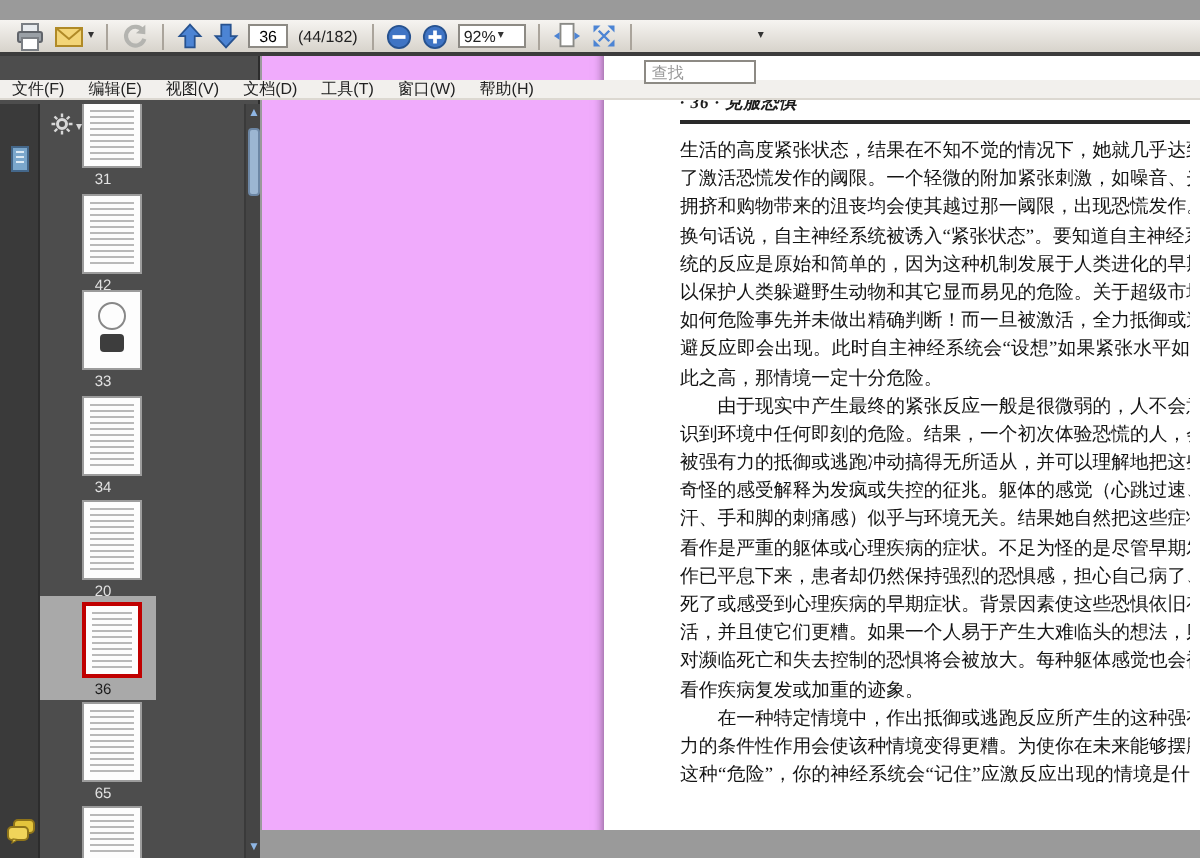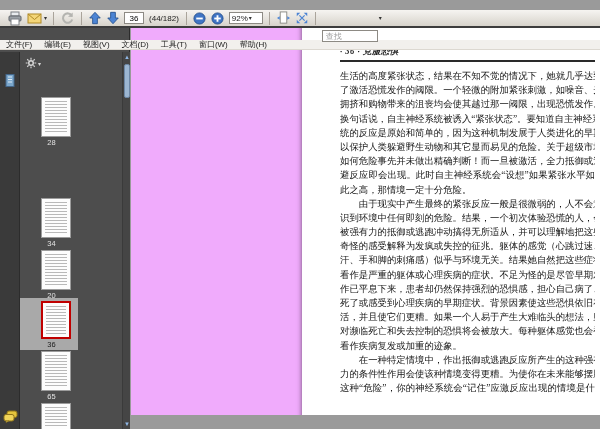--- a/index.html
+++ b/index.html
@@ -218,25 +218,38 @@
       <div class="gear-row">
         <span>
           <svg width="12" height="12" viewBox="0 0 16 16">
               <circle cx="8" cy="8" r="3" fill="none" stroke="#d8d8d8" stroke-width="2"></circle>
               <path d="M8 1 V3.5 M8 12.5 V15 M1 8 H3.5 M12.5 8 H15 M3 3 L4.8 4.8 M11.2 11.2 L13 13 M13 3 L11.2 4.8 M4.8 11.2 L3 13" stroke="#d8d8d8" stroke-width="1.6"></path>
             </svg>
         </span>
         <span class="caret">▾</span>
       </div>
 
+      <div class="thumb-cell" style="top:0px;">
+        <div class="thumb-page cut-top" style="height:32px;">
+            <div class="tp-lines"></div>
+          </div>
+        <div class="thumb-label">31</div>
+      </div>
       <div class="thumb-cell" style="top:45px;">
         <div class="thumb-page" style="height:40px;">
             <div class="tp-lines"></div>
           </div>
-        <div class="thumb-label">28</div>
+        <div class="thumb-label">42</div>
+      </div>
+      <div class="thumb-cell" style="top:93px;">
+        <div class="thumb-page" style="height:40px;">
+            <div class="tp-circle"></div>
+            <div class="tp-blob"></div>
+          </div>
+        <div class="thumb-label">33</div>
       </div>
       <div class="thumb-cell" style="top:146px;">
         <div class="thumb-page" style="height:40px;">
             <div class="tp-lines"></div>
           </div>
         <div class="thumb-label">34</div>
       </div>
       <div class="thumb-cell" style="top:198px;">
         <div class="thumb-page" style="height:40px;">
             <div class="tp-lines"></div>

